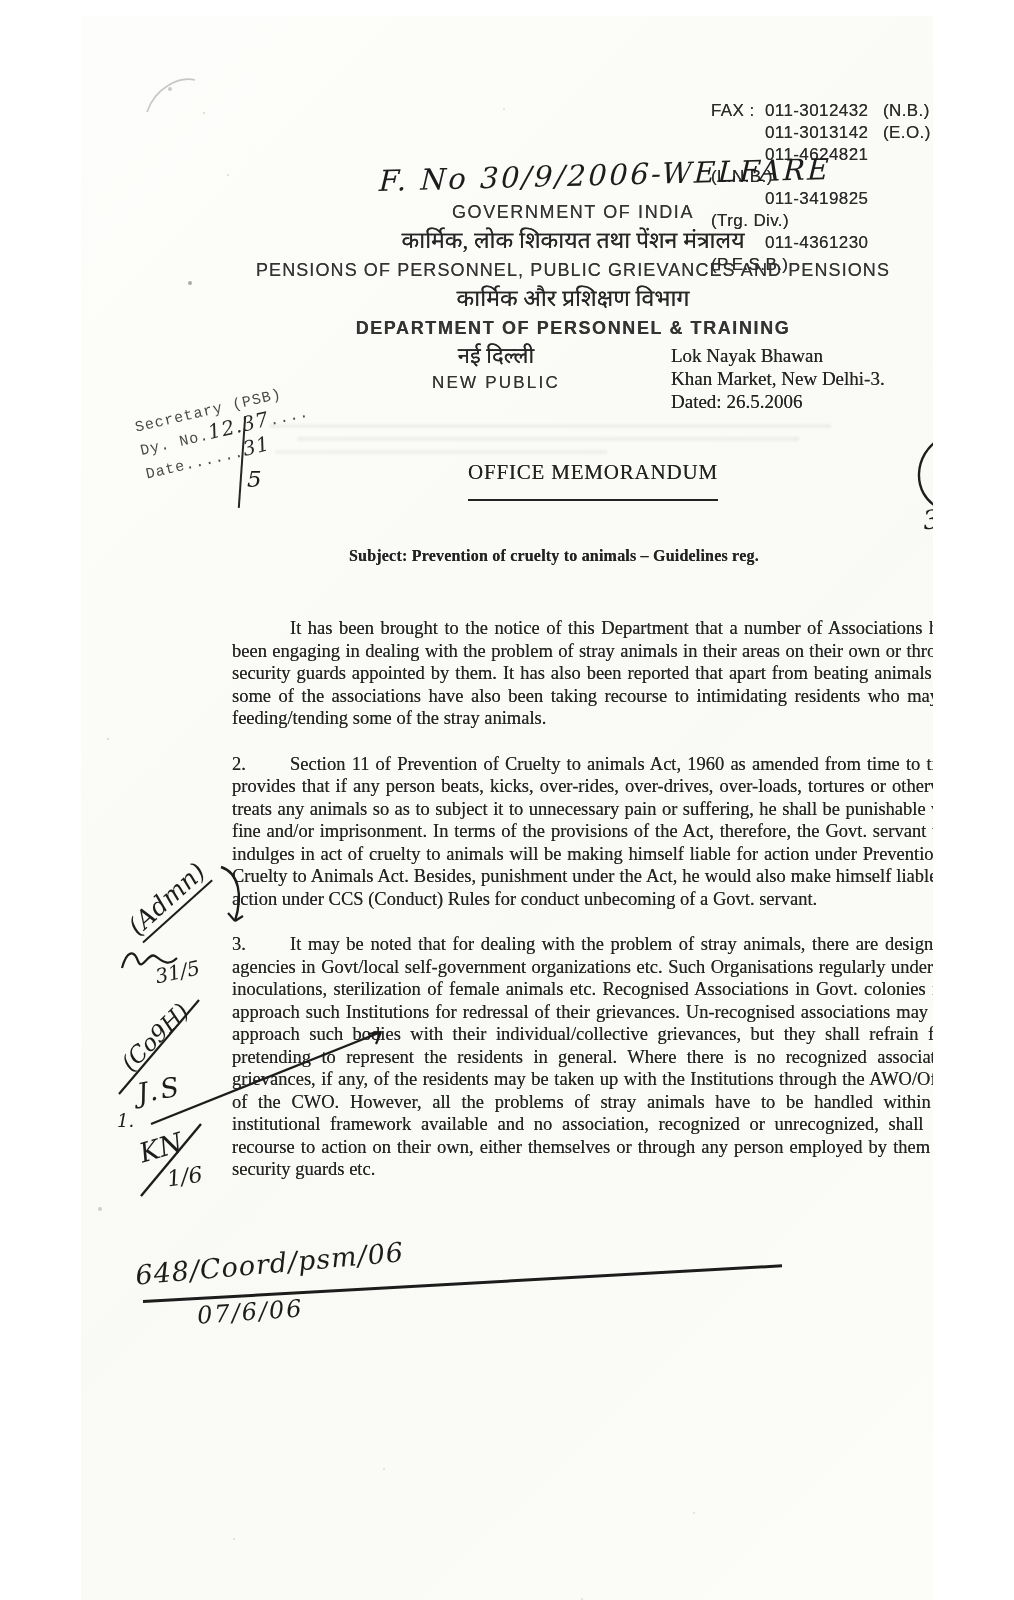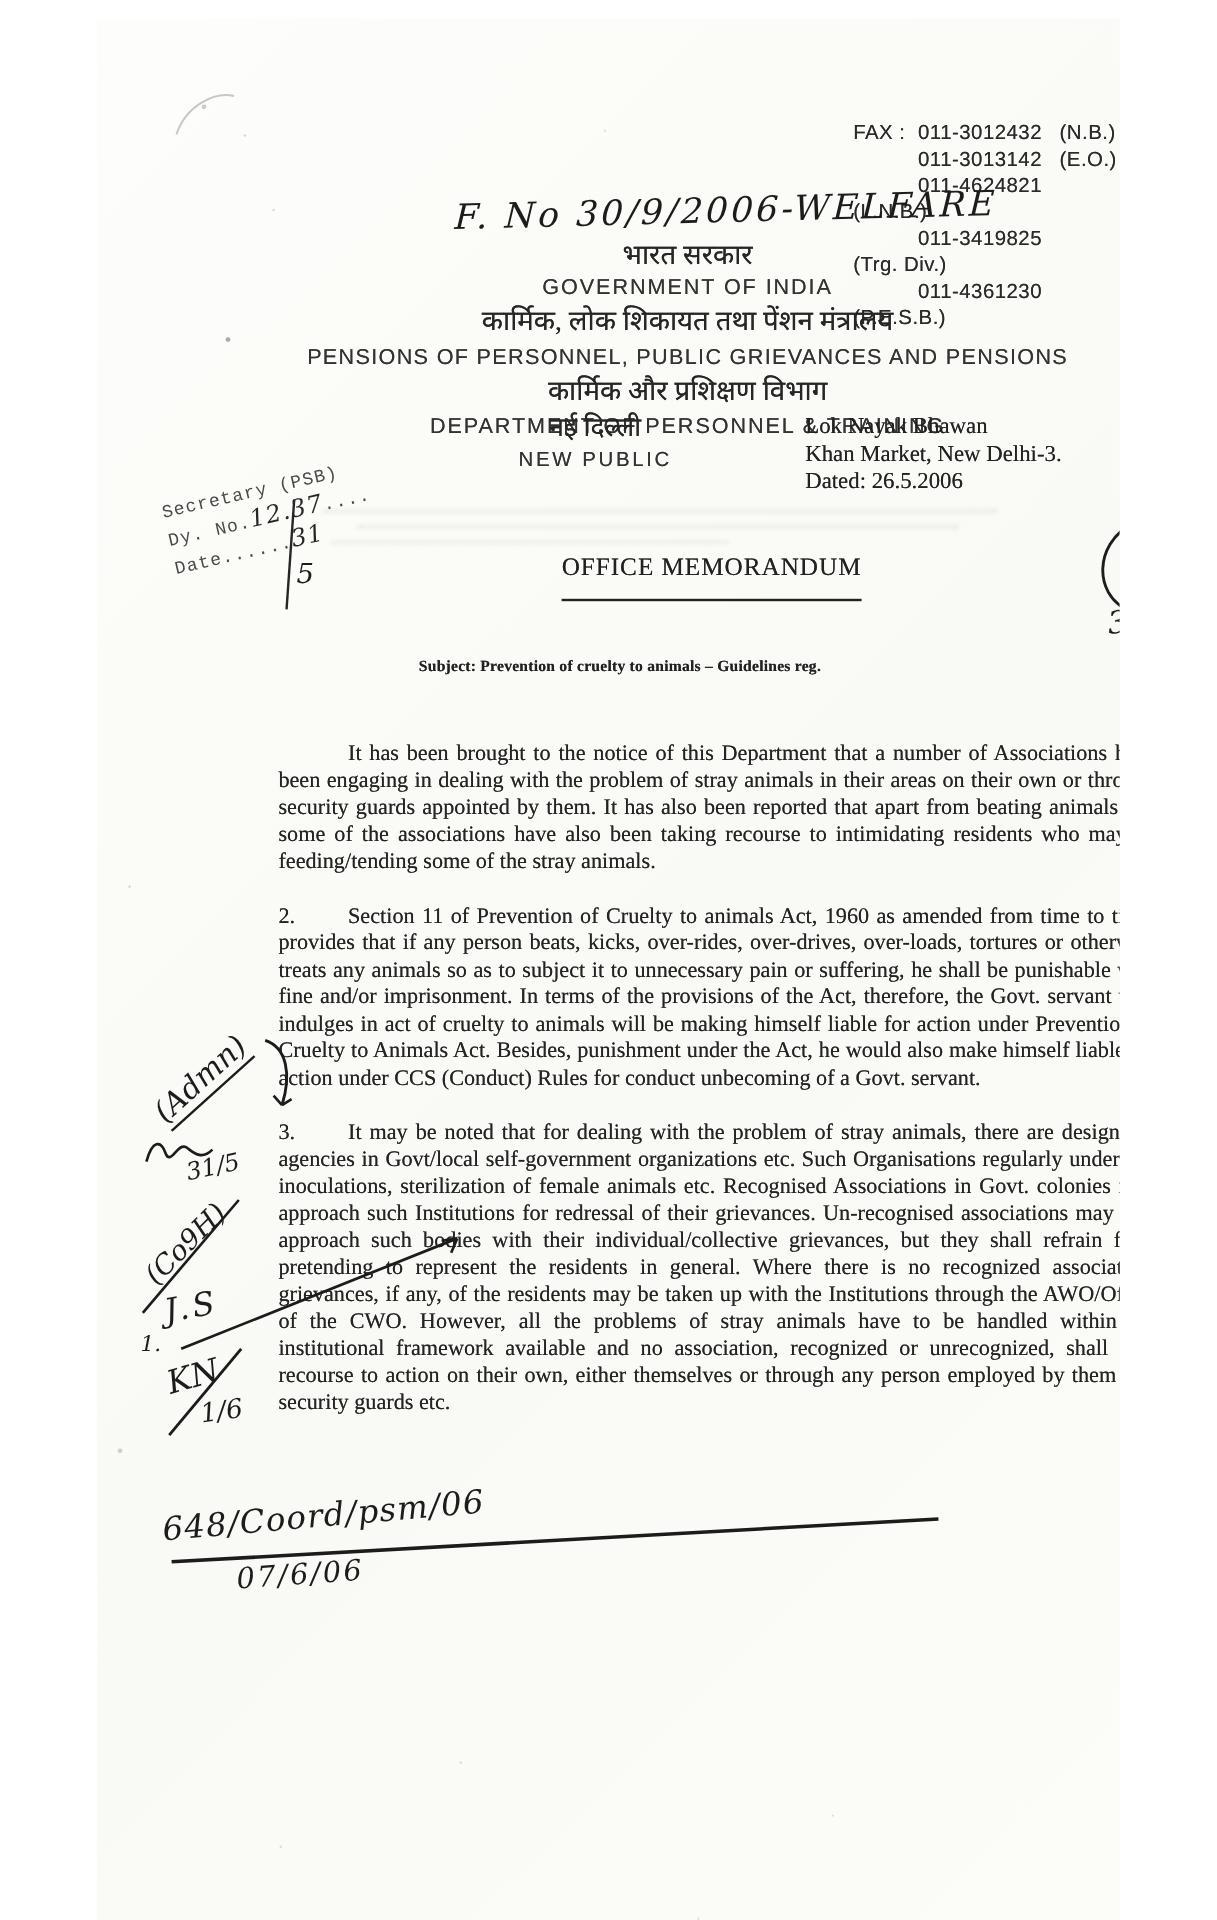--- a/index.html
+++ b/index.html
@@ -36,21 +36,21 @@
   .addr { font-size:19px; line-height:23px; }
 
   
   .stamp { transform:rotate(-13deg); transform-origin:left top; font-size:15px; line-height:21px; color:#3a3a3a; letter-spacing:1px; opacity:.92; }
   .stamp .hand-val { font-size:20px; letter-spacing:1px; color:#151515; font-style:italic; }
 
   
   .memo-title { font-size:21px; font-weight:normal; letter-spacing:.8px; border-bottom:2.5px solid #222; padding-bottom:15px; }
 
   
-  .subject { font-size:13px; font-weight:bold; letter-spacing:.2px; }
+  .subject { font-size:16px; font-weight:bold; letter-spacing:.2px; }
 
   
   .body-col { width:732px; }
   .body-para { font-size:18.5px; line-height:22.5px; text-align:justify; margin-bottom:23px; color:#242424; }
   .pnum { display:inline-block; width:58px; }
 
   
   .ann { white-space:nowrap; }
 
   
@@ -83,26 +83,25 @@
     <div class="fax-row"><span class="fax-label-col">FAX :</span><span class="fax-num-col">011-3012432</span><span>(N.B.)</span></div>
     <div class="fax-row"><span class="fax-label-col"></span><span class="fax-num-col">011-3013142</span><span>(E.O.)</span></div>
     <div class="fax-row"><span class="fax-label-col"></span><span class="fax-num-col">011-4624821</span><span>(L.N.B.)</span></div>
     <div class="fax-row"><span class="fax-label-col"></span><span class="fax-num-col">011-3419825</span><span>(Trg. Div.)</span></div>
     <div class="fax-row"><span class="fax-label-col"></span><span class="fax-num-col">011-4361230</span><span>(P.E.S.B.)</span></div>
   </div>
 
   <div class="abs hand file-no" style="left:298px;top:142px;">F. No 30/9/2006-WELFARE</div>
 
   <div class="abs lh scan-text" style="left:107px;top:183px;width:770px;">
-    <div class="hi">भारत सरकार</div>
     <div class="en sans" style="margin-top:2px;">GOVERNMENT OF INDIA</div>
     <div class="hi" style="margin-top:4px;">कार्मिक, लोक शिकायत तथा पेंशन मंत्रालय</div>
     <div class="en sans" style="margin-top:5px;letter-spacing:1.1px;">PENSIONS OF PERSONNEL, PUBLIC GRIEVANCES AND PENSIONS</div>
     <div class="hi" style="margin-top:4px;">कार्मिक और प्रशिक्षण विभाग</div>
-    <div class="en sans" style="margin-top:5px;">DEPARTMENT OF PERSONNEL &amp; TRAINING</div>
+    <div class="en sans" style="margin-top:5px;font-weight:bold;">DEPARTMENT OF PERSONNEL &amp; TRAINING</div>
   </div>
 
   <div class="abs lh scan-text" style="left:90px;top:326px;width:650px;">
     <div class="hi" style="font-size:22px;">नई दिल्ली</div>
     <div class="en sans" style="margin-top:3px;font-size:17px;letter-spacing:2.2px;">NEW PUBLIC</div>
   </div>
 
   <div class="abs addr scan-text" style="left:590px;top:328px;width:288px;">
     <div>Lok Nayak Bhawan</div>
     <div>Khan Market, New Delhi-3.</div>

